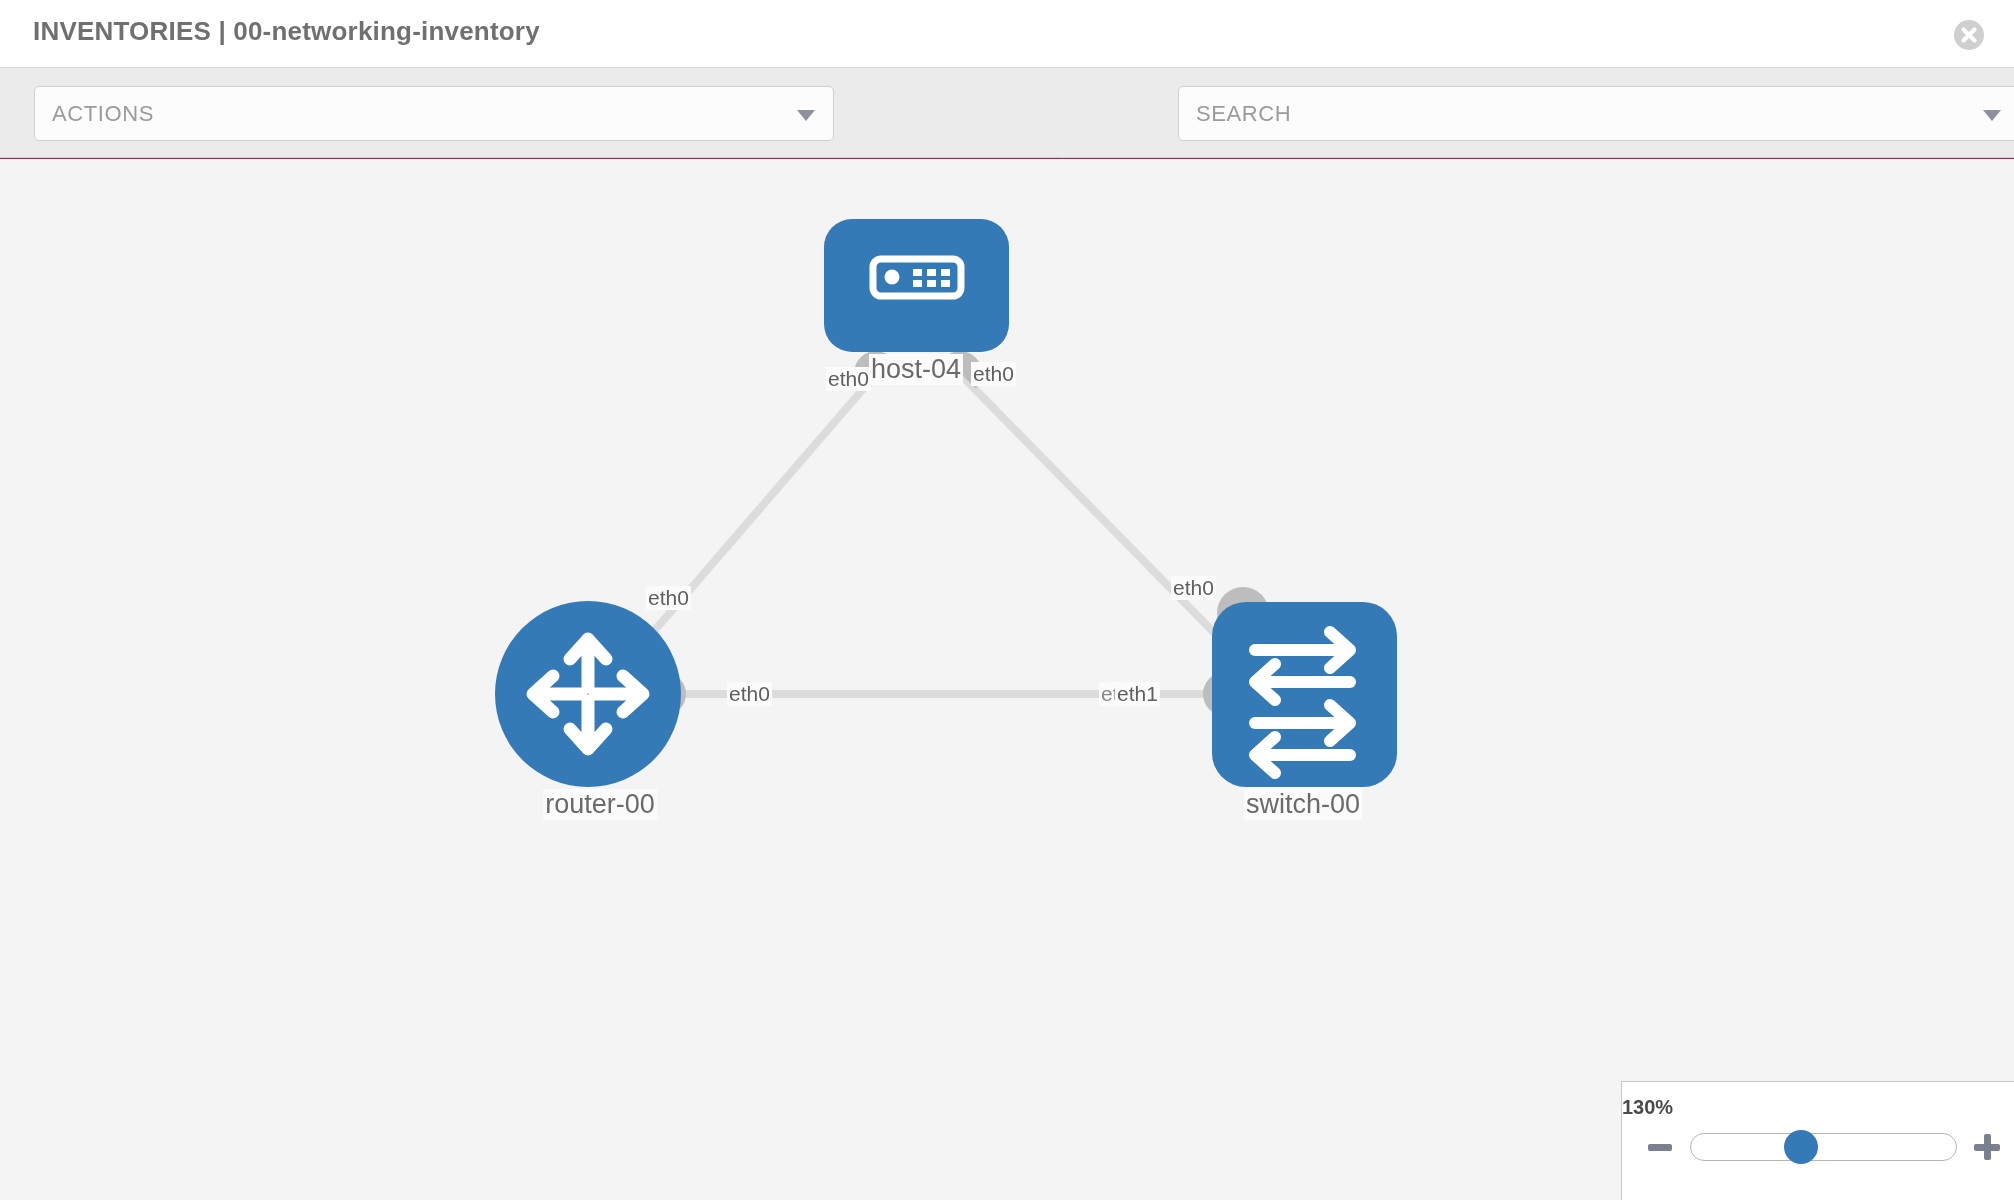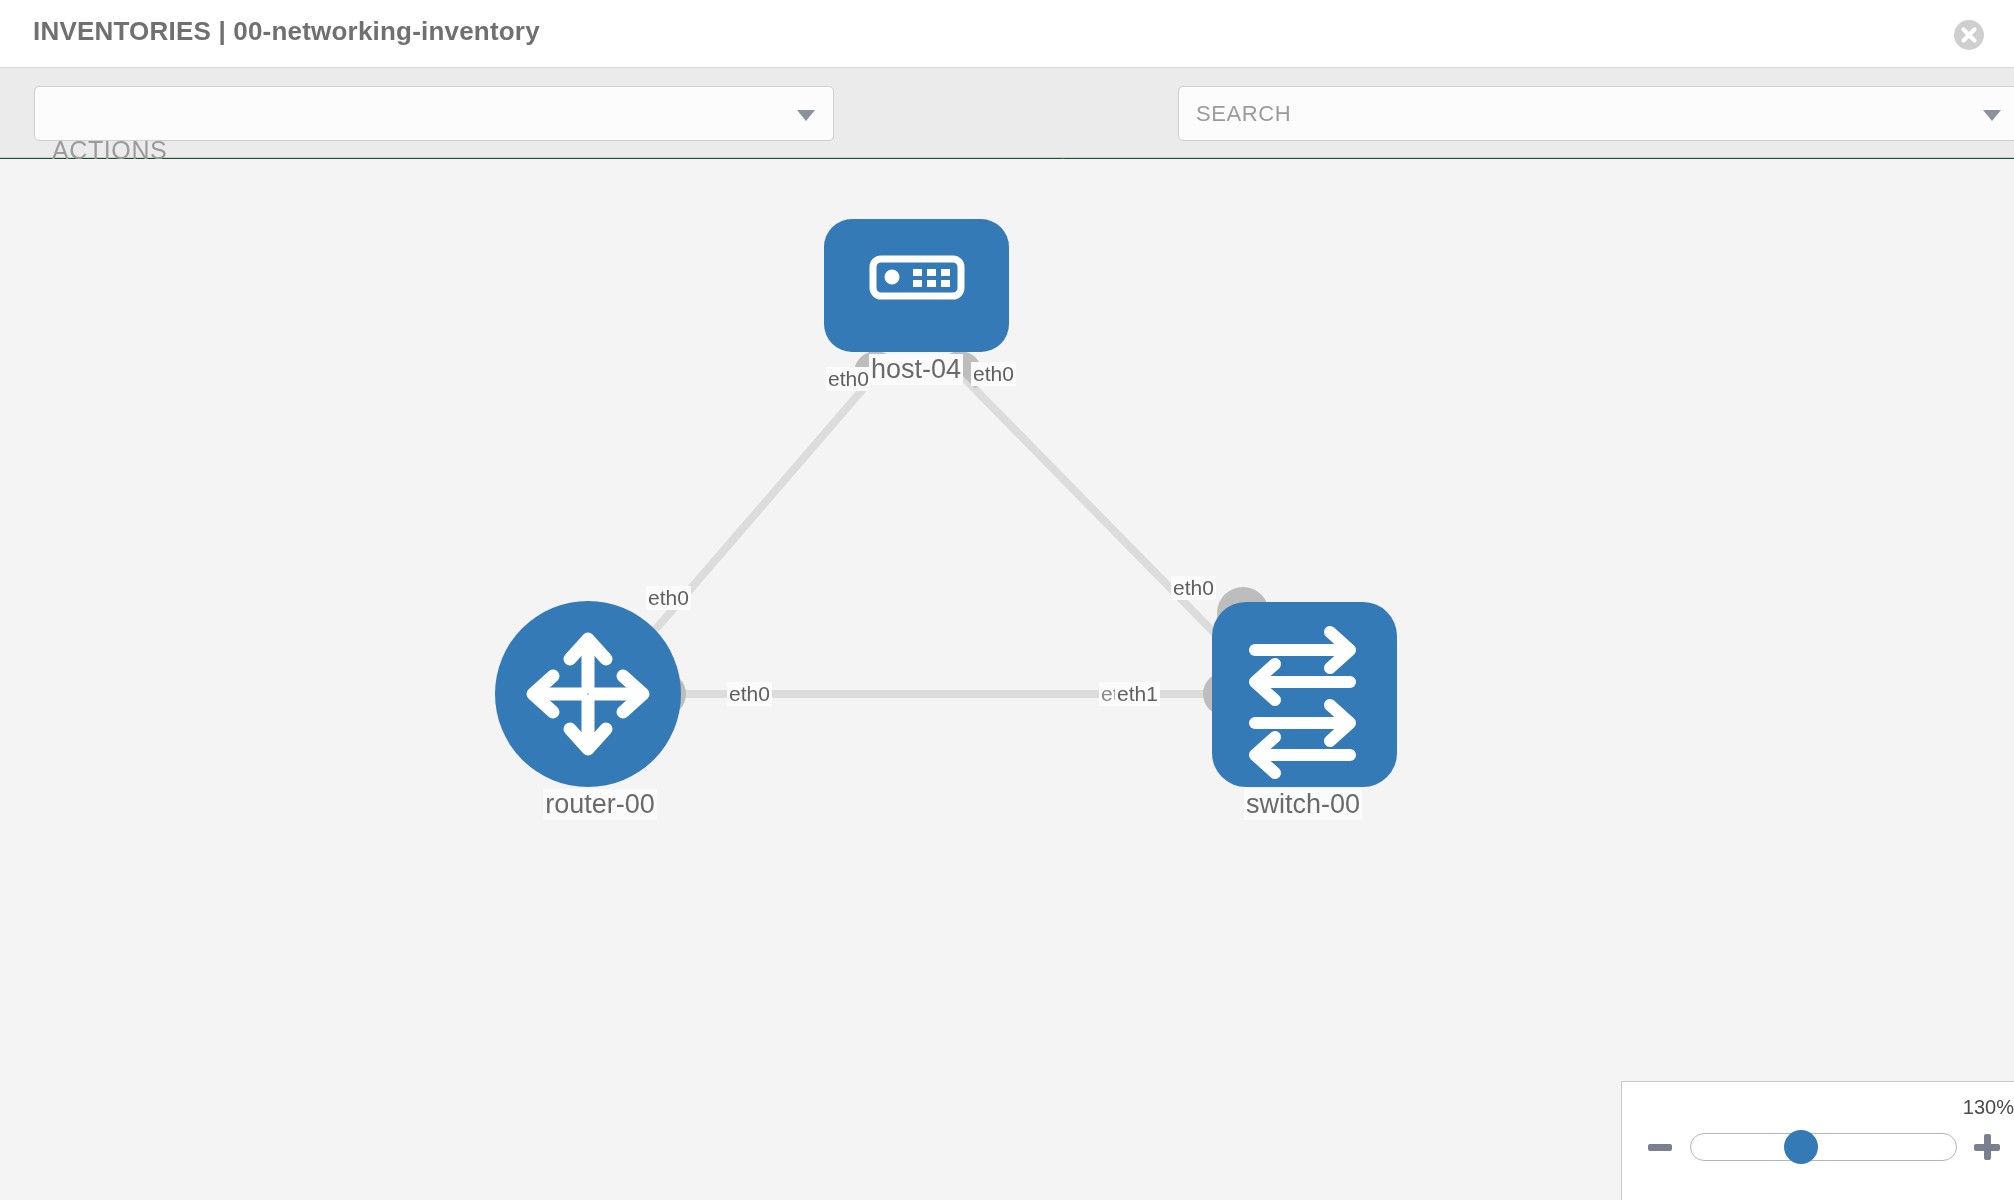--- a/index.html
+++ b/index.html
@@ -8,21 +8,21 @@
     width: 2014px; height: 1200px;
     overflow: hidden;
     font-family: "Liberation Sans", sans-serif;
     background: #ffffff;
   }
 
   #app {
     position: relative;
     width: 2014px;
     height: 1200px;
-    background: #14532d;
+    background: #be185d;
   }
 
   
   .header {
     position: absolute;
     left: 0; top: 0;
     width: 2014px; height: 68px;
     background: #ffffff;
     border-bottom: 1px solid #d7d7d7;
   }
@@ -54,24 +54,23 @@
     position: absolute;
     left: 34px; top: 18px;
     width: 800px; height: 55px;
     background: #fcfcfc;
     border: 1px solid #cfcfcf;
     border-radius: 5px;
   }
   .actions-select-label {
     position: absolute;
     left: 17px; top: 14px;
-    font-size: 25px;
+    font-size: 22px;
     color: #9b9b9b;
     letter-spacing: 0.6px;
-    margin-top: 35px;
   }
   .caret {
     position: absolute;
     right: 18px; top: 23px;
     width: 0; height: 0;
     border-left: 9px solid transparent;
     border-right: 9px solid transparent;
     border-top: 11px solid #8d919c;
   }
   .tool-icon {
@@ -139,23 +138,24 @@
     left: 1621px; top: 1081px;
     width: 393px; height: 119px;
     background: #ffffff;
     border: 1px solid #c9c9c9;
     border-right: none;
     border-bottom: none;
   }
   .zoom-percent {
     position: absolute;
     left: 0; right: 0; top: 14px;
-    text-align: right;
+    text-align: left;
     font-size: 20px;
     color: #4a4a4a;
+    font-weight: bold;
   }
   .zoom-minus {
     position: absolute;
     left: 26px; top: 62px;
     width: 24px; height: 7px;
     background: #7b8090;
     border-radius: 2px;
     cursor: pointer;
   }
   .zoom-track {

